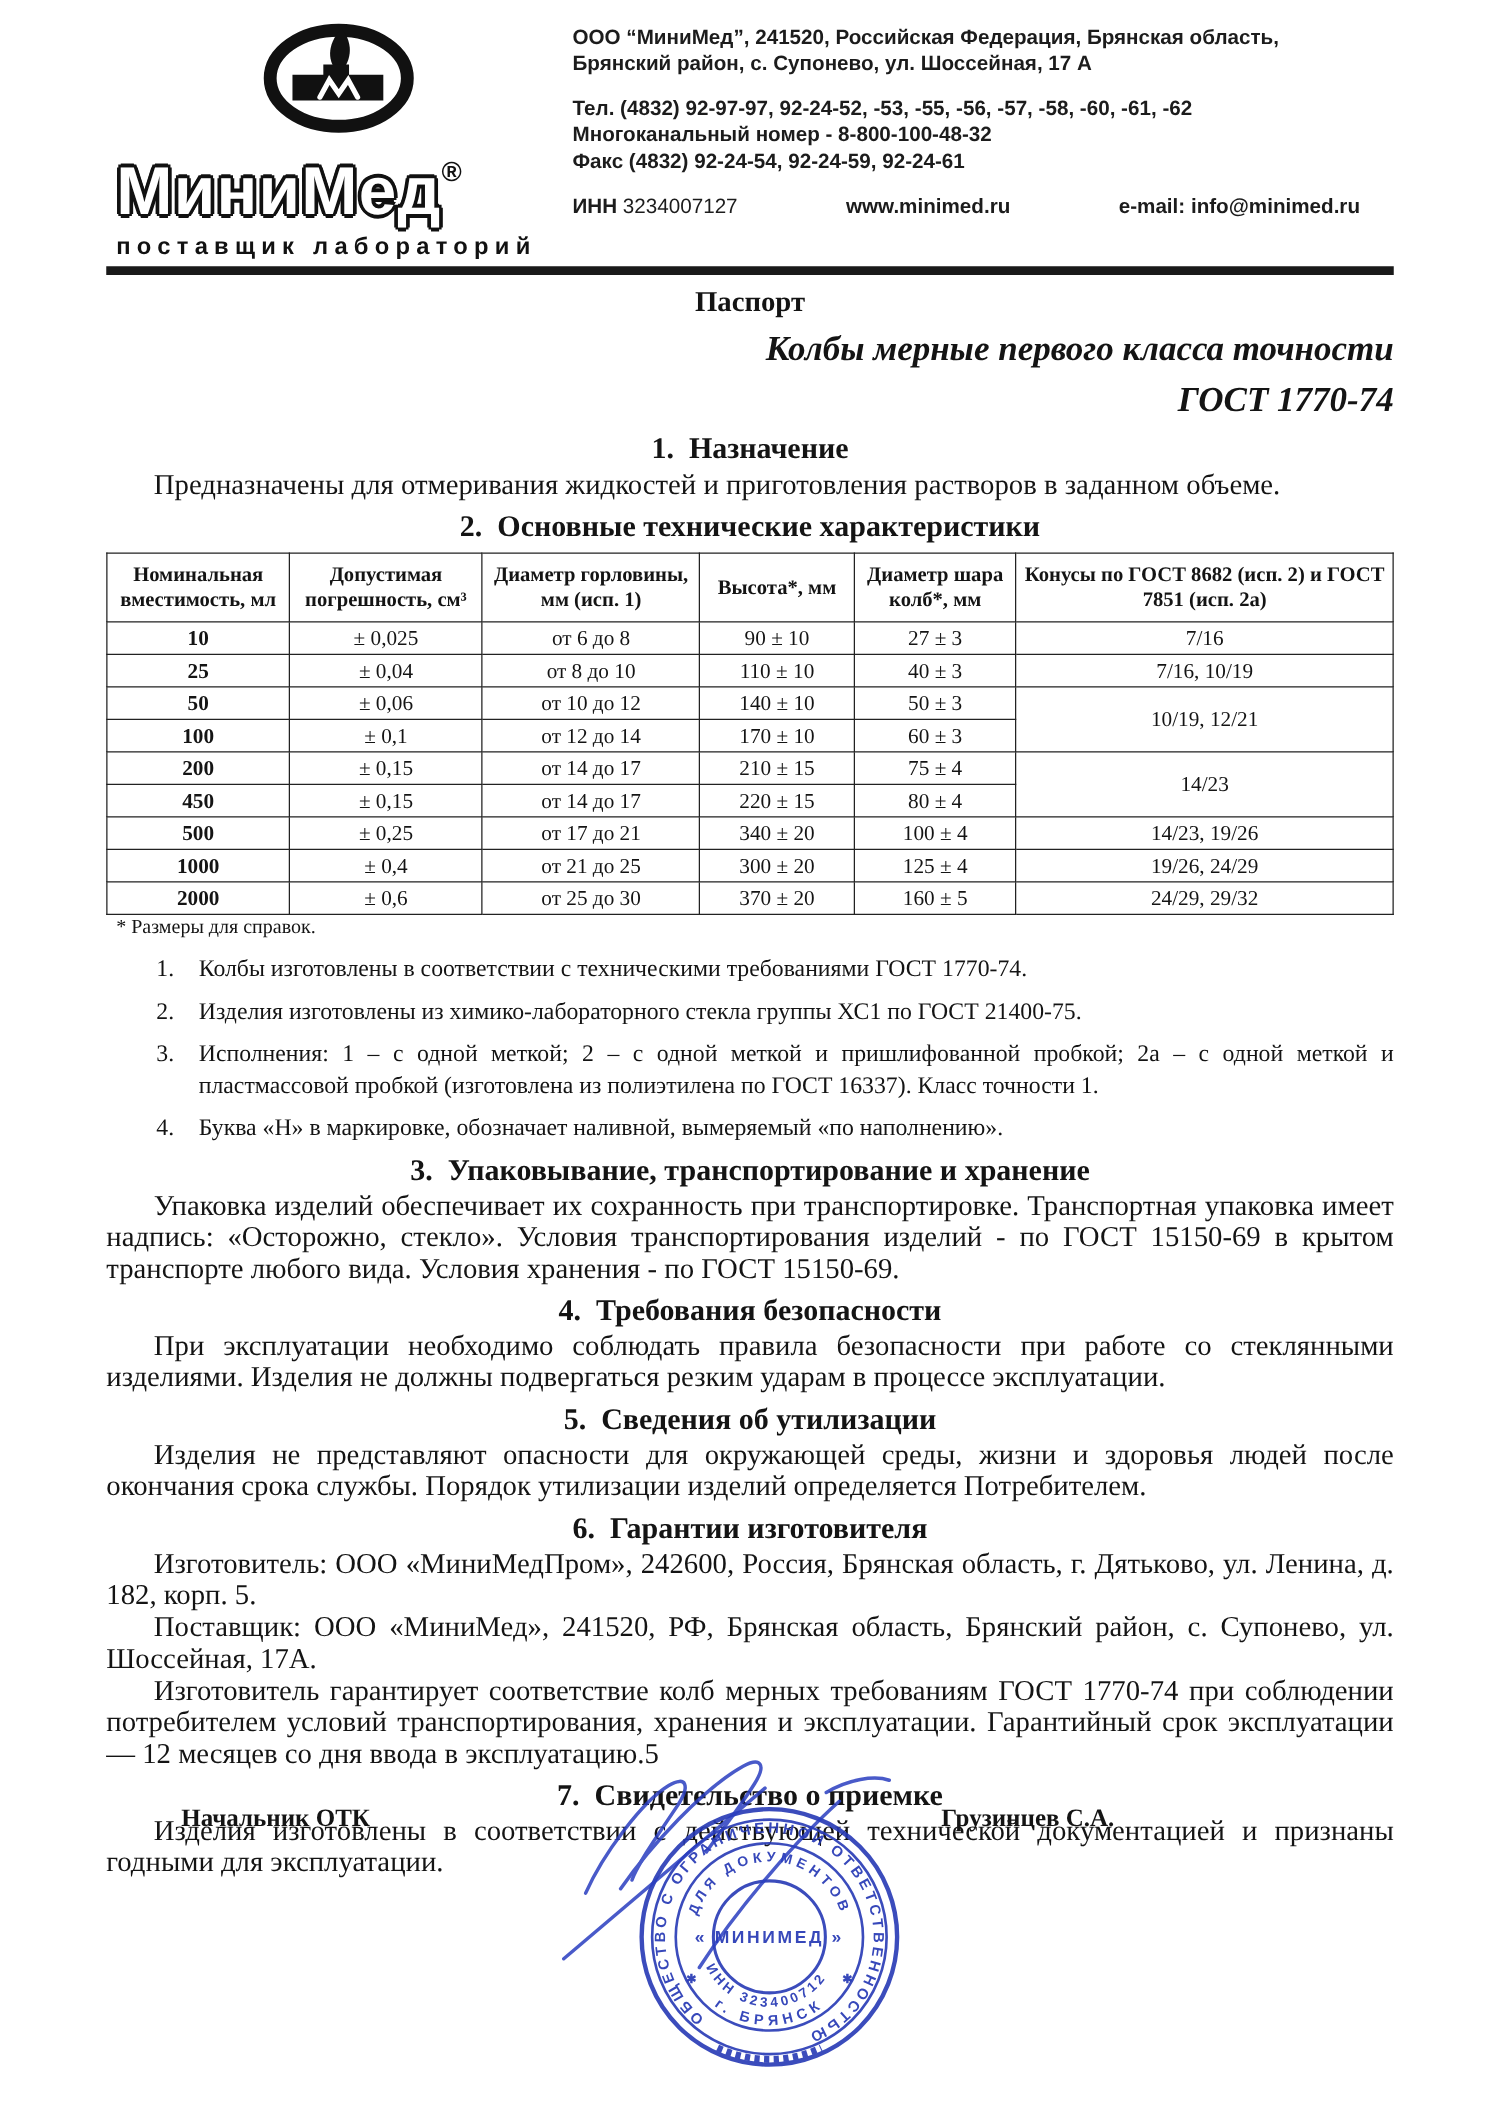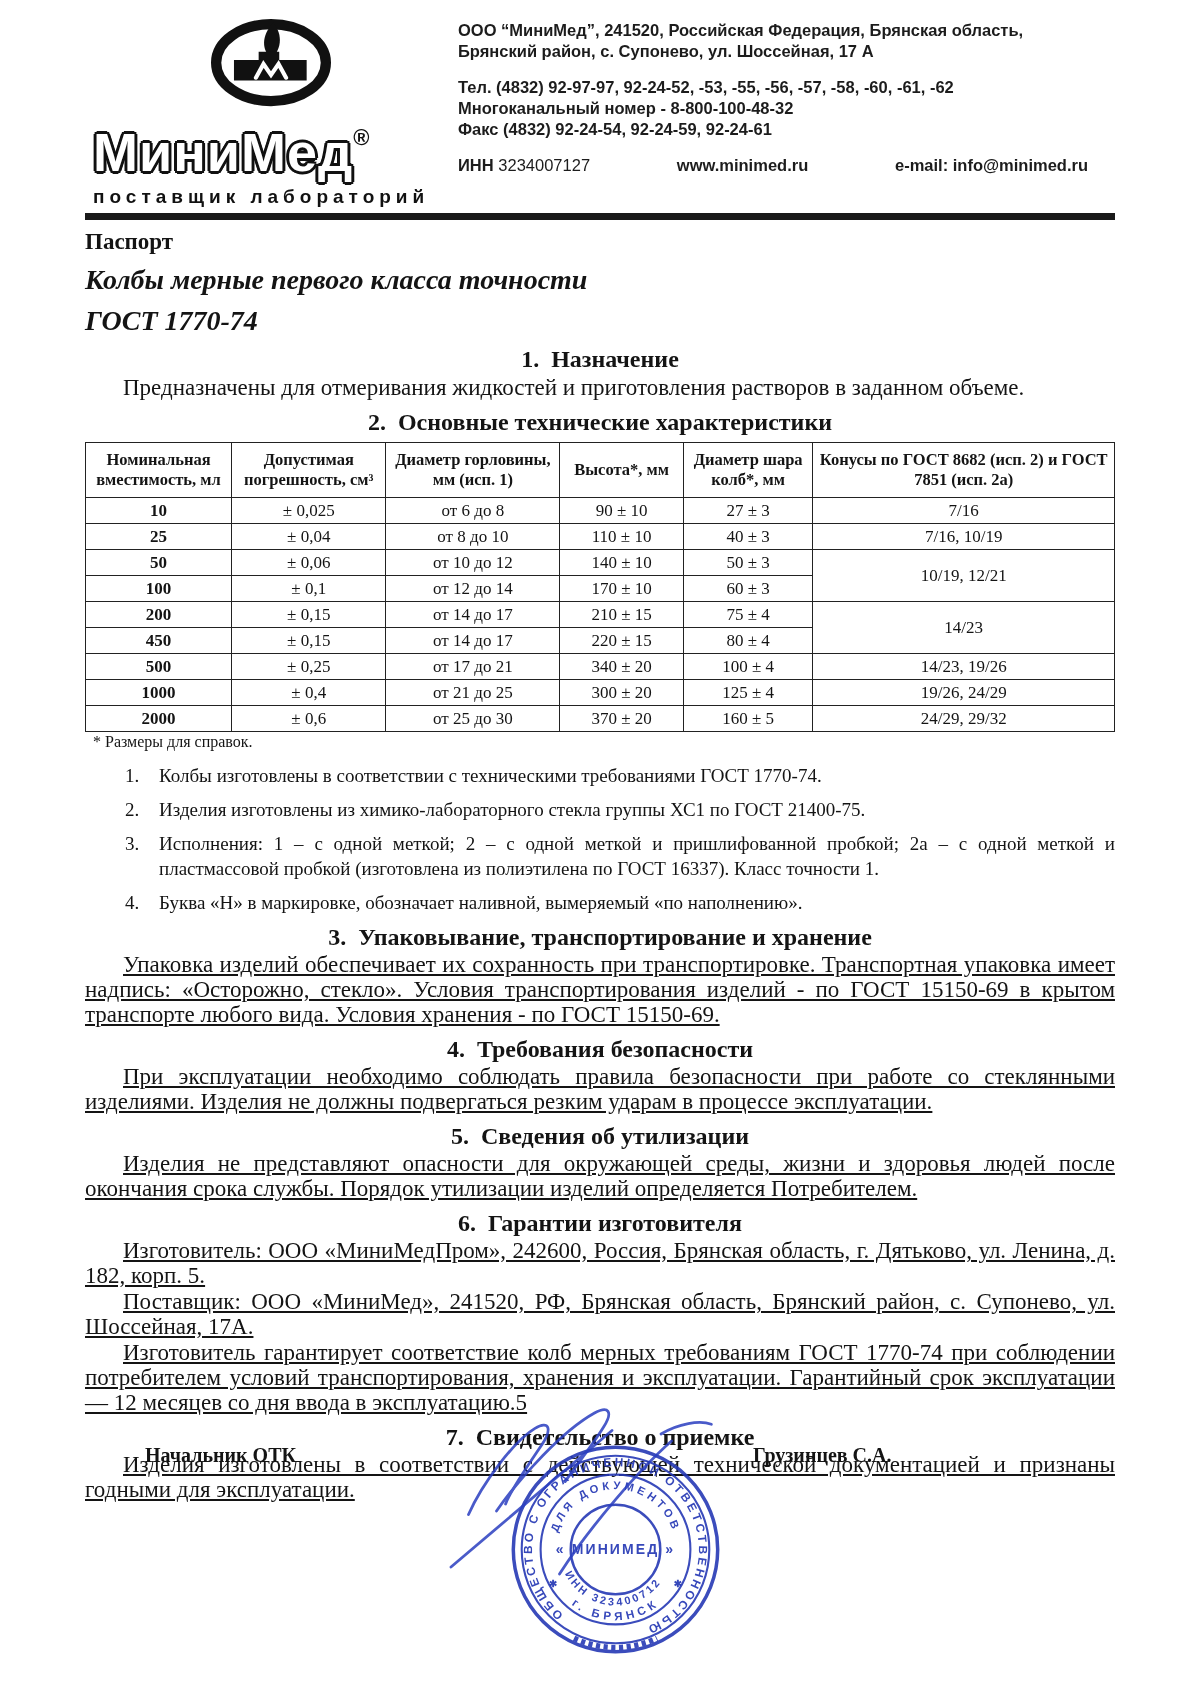--- a/index.html
+++ b/index.html
@@ -29,43 +29,43 @@
     position:absolute;left:373px;top:20px;width:655px;
     font-family:"Liberation Sans", sans-serif;font-weight:bold;font-size:16.5px;
     line-height:21px;color:#1c1c1c;
   }
   .contact .grp{margin-bottom:15px;}
   .inn-row{display:flex;justify-content:space-between;width:630px;margin-top:6px;}
   .inn-num{font-weight:normal;}
   .rule{height:7px;background:#1a1a1a;margin-top:0;}
 
   
-  .doc-title{font-weight:bold;font-size:23px;margin-top:9px;}
-  .italic-title{text-align:left;font-weight:bold;font-style:italic;font-size:28px;margin-top:9px;}
+  .doc-title{text-align:center;font-weight:bold;font-size:23px;margin-top:9px;}
+  .italic-title{text-align:right;font-weight:bold;font-style:italic;font-size:28px;margin-top:9px;}
   .sec-heading{text-align:center;font-weight:bold;font-size:24px;margin-top:9px;}
   .sec-heading .num{margin-right:12px;}
   .para{font-size:23px;line-height:25px;text-indent:38px;text-align:justify;margin:2px 0 0 0;}
 
   
   table.spec{border-collapse:collapse;width:100%;margin-top:6px;}
   table.spec th,table.spec td{border:1.7px solid #222;text-align:center;vertical-align:middle;}
   table.spec th{font-weight:bold;font-size:16.5px;line-height:20px;padding:7px 4px;}
   table.spec td{font-size:17px;padding:1.5px 4px;height:22px;}
   table.spec td.col-vol{font-weight:bold;}
   .footnote{font-size:16px;margin:1px 0 0 8px;}
 
   
   .notes{margin:12px 0 0 40px;}
   .note-item{display:flex;font-size:19px;line-height:25px;margin-bottom:9px;}
   .note-num{width:34px;flex:0 0 34px;}
   .note-text{text-align:justify;}
 
   
   .section{margin-top:4px;}
-  .section .para{margin-top:1px;text-decoration:underline;}
+  .section .para{margin-top:1px;}
 
   
   .sign-area{position:absolute;left:85px;top:1272px;width:1030px;height:425px;}
   .sign-pos{position:absolute;left:60px;top:172px;font-size:20px;font-weight:bold;}
   .sign-name{position:absolute;left:668px;top:172px;font-size:20px;font-weight:bold;}
   .stamp-svg{position:absolute;left:345px;top:120px;width:301px;height:280px;}
 </style>
 </head>
 <body>
 

